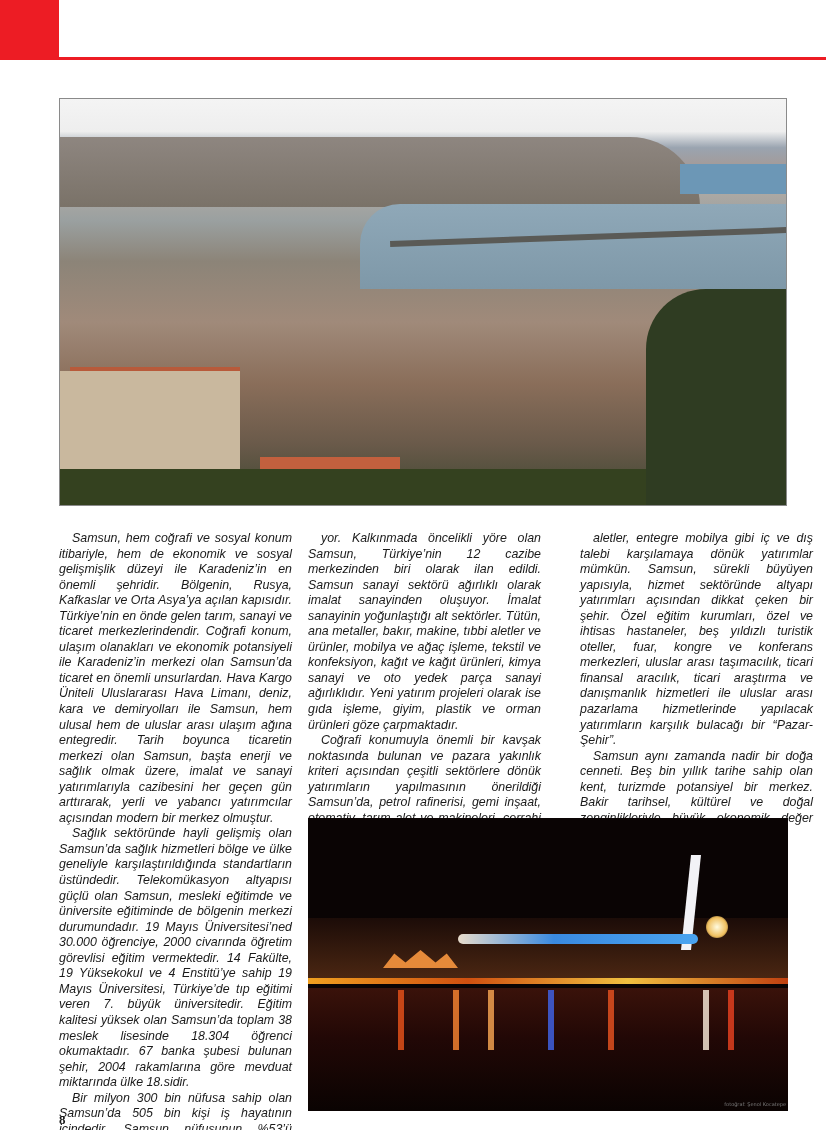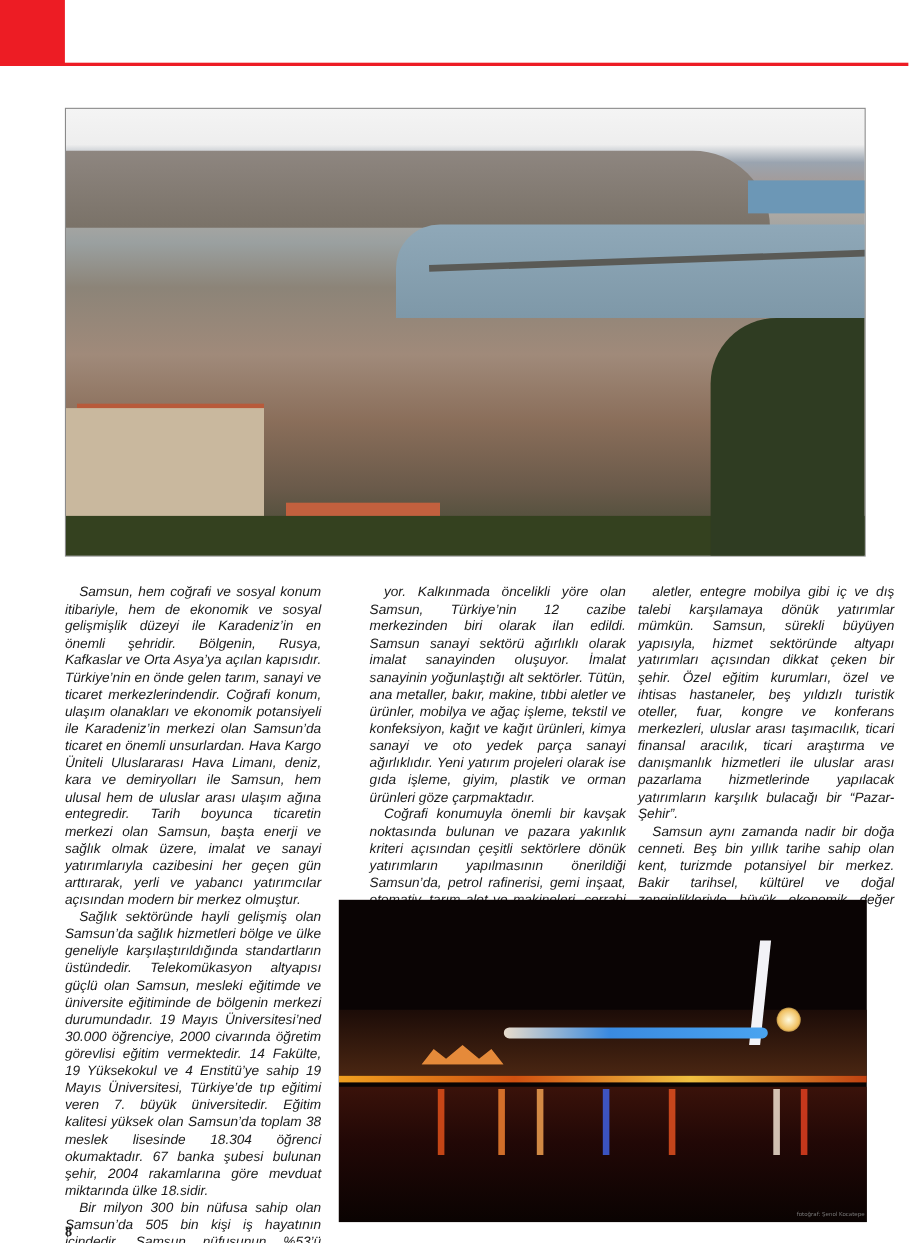--- a/index.html
+++ b/index.html
@@ -37,21 +37,21 @@
                background: linear-gradient(90deg,#f0a020,#d05010,#f0c040,#c04010); }
   .water { position: absolute; left: 0; top: 170px; width: 480px; height: 123px;
            background: linear-gradient(180deg,#3a120a 0%,#220806 40%,#0a0302 100%); }
   .refl { position: absolute; top: 172px; height: 60px; width: 6px; opacity: .85; }
   .credit { position: absolute; right: 2px; bottom: 4px; font-size: 5px; color: #7a7a7a;
             font-family: "DejaVu Sans", sans-serif; }
   .col { position: absolute; top: 531px; width: 233px; font-size: 12.4px; line-height: 15.55px;
          text-align: justify; hyphens: manual; }
   .col p { margin: 0; text-indent: 13px; font-style: italic; }
   .col1 { left: 59px; }
-  .col2 { left: 308px; margin-left: 28px; }
+  .col2 { left: 308px; }
   .col3 { left: 580px; }
   .page-number { position: absolute; left: 59px; top: 1112px; font-size: 13px; font-weight: bold;
                  font-family: "Liberation Serif", serif; }
 </style>
 </head>
 <body>
 
 <div class="red-block"></div>
 <div class="red-rule"></div>
 

